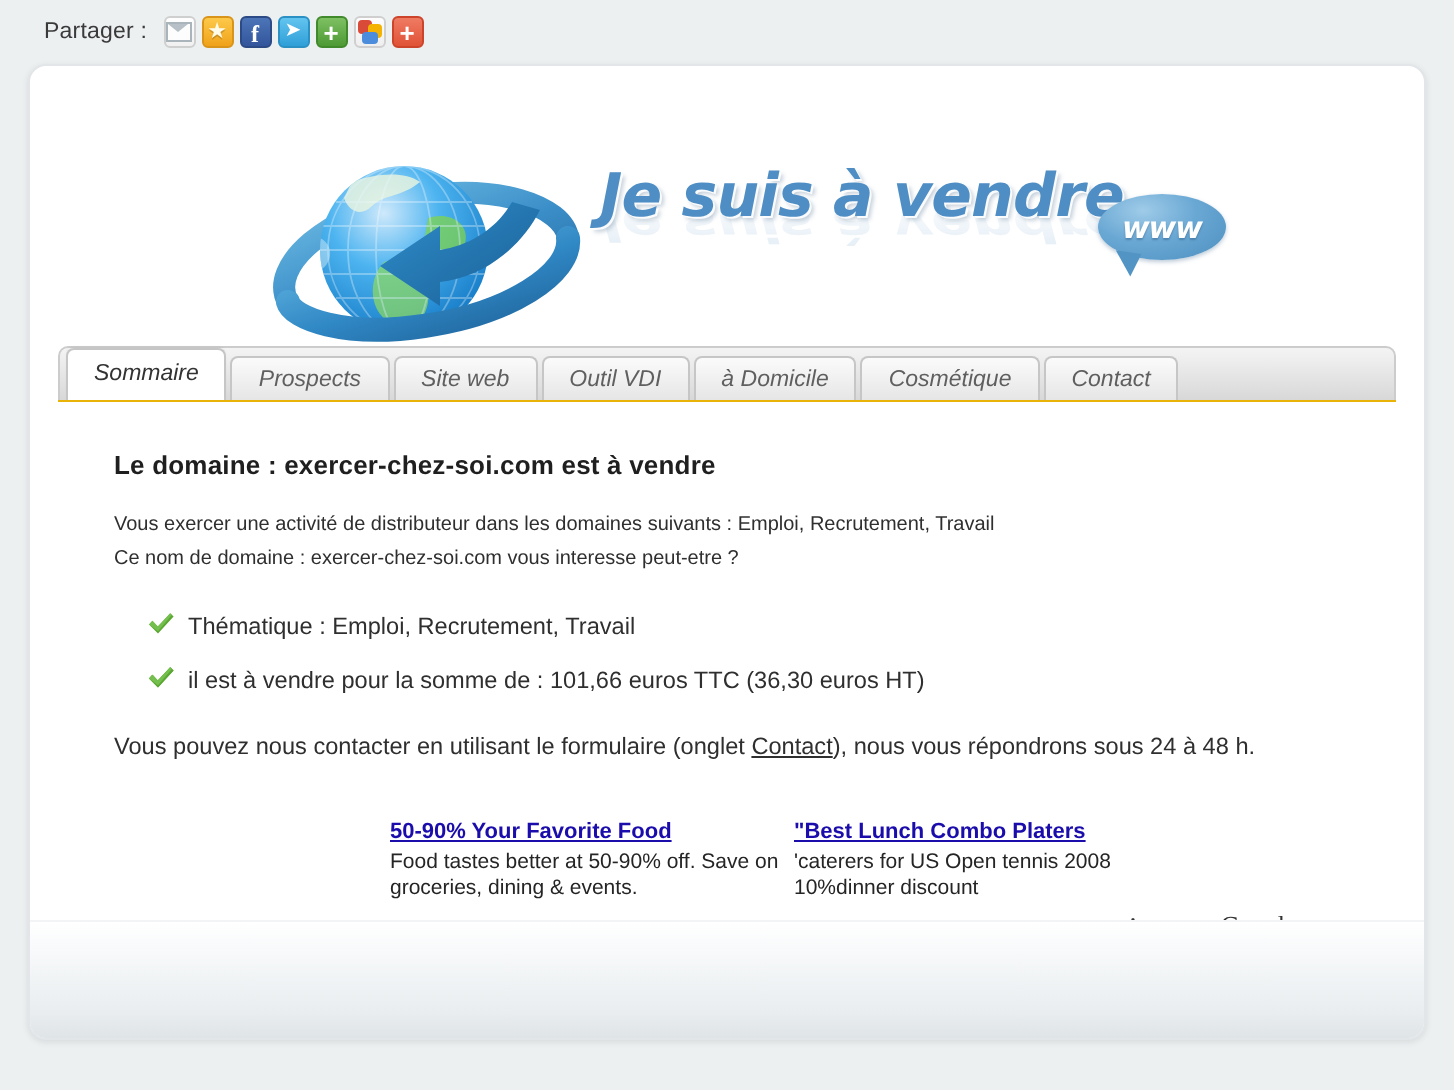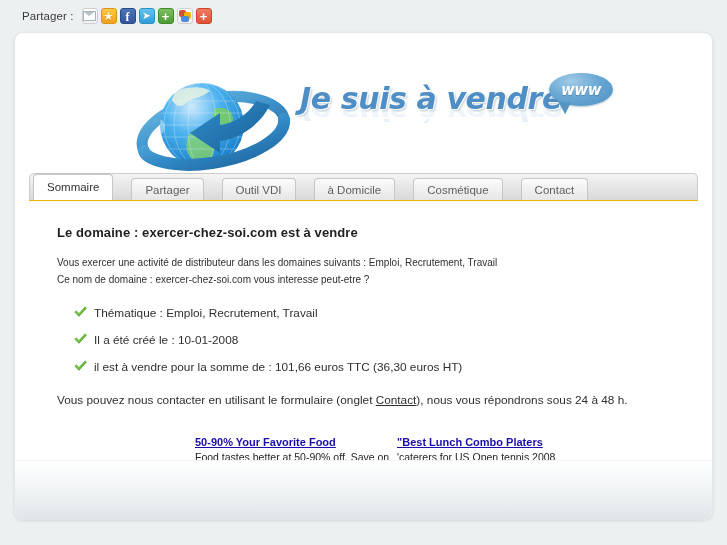--- a/index.html
+++ b/index.html
@@ -165,21 +165,21 @@
     letter-spacing: -0.4px;
     white-space: nowrap;
     transform: scaleY(-0.75);
     transform-origin: top left;
     -webkit-mask-image: linear-gradient(to bottom, rgba(0,0,0,0.9), rgba(0,0,0,0));
     mask-image: linear-gradient(to bottom, rgba(0,0,0,0.9), rgba(0,0,0,0));
   }
   .www-bubble {
     position: absolute;
     left: 534px;
-    top: 40px;
+    top: 64px;
     width: 64px;
     height: 33px;
     border-radius: 50%;
     background: radial-gradient(ellipse at 35% 25%, #9fcbe8 0%, #6aa8d4 45%, #4c8fc0 100%);
     box-shadow: 0 1px 2px rgba(60,100,140,0.35);
   }
   .www-bubble .tail {
     position: absolute;
     left: 8px;
     bottom: -8px;
@@ -221,24 +221,25 @@
   .tab {
     height: 22px;
     line-height: 22px;
     padding: 0 13px;
     font-size: 11.5px;
     color: #5f5f5f;
     background: linear-gradient(#fbfbfb, #e6e6e6);
     border: 1px solid #c6c6c6;
     border-bottom: none;
     border-radius: 4px 4px 0 0;
-    margin-right: 18px;
+    margin-right: 2px;
     box-sizing: border-box;
     white-space: nowrap;
     cursor: pointer;
+    font-style: italic;
   }
   .tab.active {
     background: #ffffff;
     color: #333333;
     height: 26px;
     line-height: 25px;
     border-color: #c6c6c6;
     position: relative;
     z-index: 2;
     box-shadow: 0 -1px 1px rgba(0,0,0,0.03);
@@ -431,21 +432,22 @@
     <div class="brand-reflection">Je suis à vendre</div>
     <div class="brand-text">Je suis à vendre</div>
     <div class="www-bubble">
       <span class="tail"></span>
       <span class="www-text">www</span>
     </div>
   </div>
 
   <div class="tabbar">
     <div class="tab active">Sommaire</div>
-    <div class="tab">Partager</div>
+    <div class="tab">Prospects</div>
+    <div class="tab">Site web</div>
     <div class="tab">Outil VDI</div>
     <div class="tab">à Domicile</div>
     <div class="tab">Cosmétique</div>
     <div class="tab">Contact</div>
 
   </div>
 
   <div class="content">
     <div class="content-inner">
       <h1 class="page-title">Le domaine : exercer-chez-soi.com est à vendre</h1>
@@ -465,21 +467,20 @@
           </span>
           <span>Thématique : Emploi, Recrutement, Travail</span>
         </li>
         <li>
           <span class="check">
             <svg width="15" height="14" viewBox="0 0 15 14">
               <path d="M1.5 7.2 L3.2 5.4 L5.9 8.2 L12.1 1.6 L13.8 3.2 L6.0 11.8 Z" fill="#5aa832"></path>
               <path d="M1.5 7.2 L3.2 5.4 L5.9 8.2 L12.1 1.6 L13.0 2.4 L6.0 10.6 Z" fill="#7cc455" opacity="0.8"></path>
             </svg>
           </span>
-          <span>Il a été créé le : 10-01-2008</span>
         </li>
         <li>
           <span class="check">
             <svg width="15" height="14" viewBox="0 0 15 14">
               <path d="M1.5 7.2 L3.2 5.4 L5.9 8.2 L12.1 1.6 L13.8 3.2 L6.0 11.8 Z" fill="#5aa832"></path>
               <path d="M1.5 7.2 L3.2 5.4 L5.9 8.2 L12.1 1.6 L13.0 2.4 L6.0 10.6 Z" fill="#7cc455" opacity="0.8"></path>
             </svg>
           </span>
           <span>il est à vendre pour la somme de : 101,66 euros TTC (36,30 euros HT)</span>
         </li>

